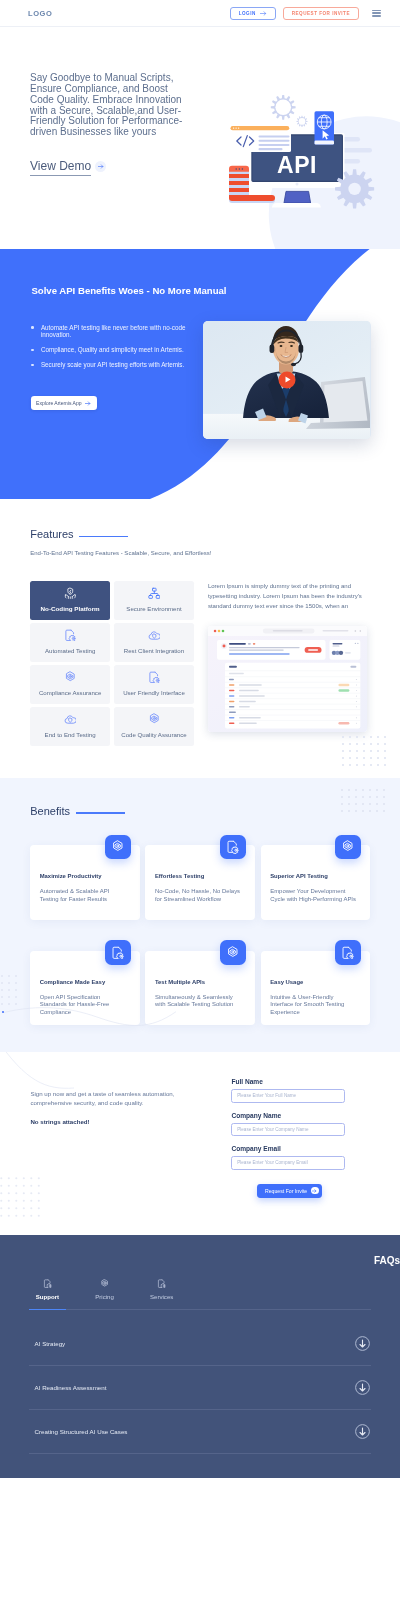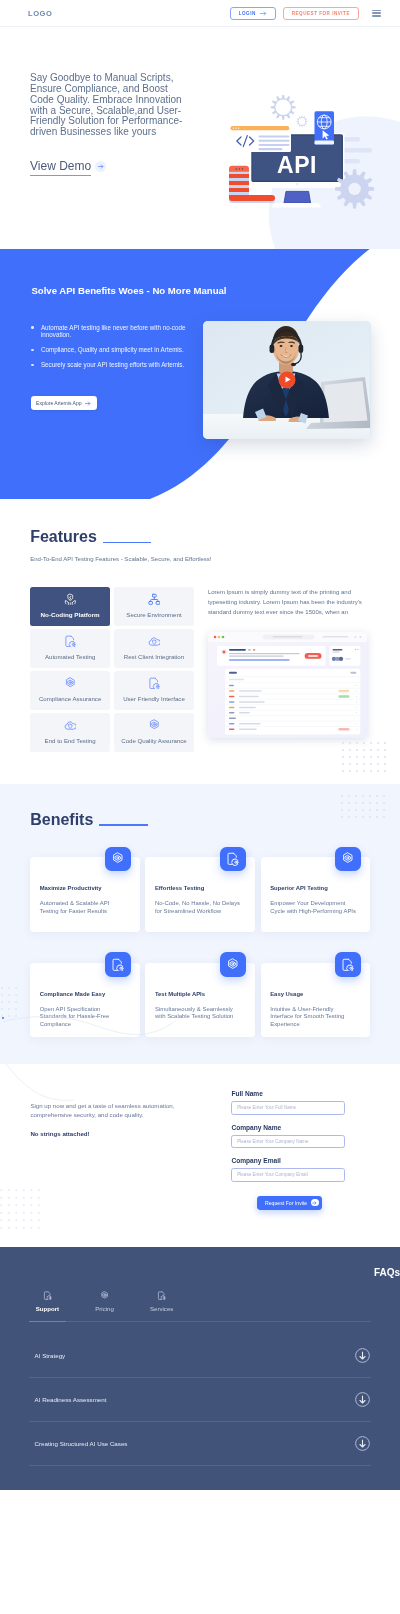--- a/index.html
+++ b/index.html
@@ -37,21 +37,21 @@
 .solve li{position:relative;padding-left:9.5px;font-size:6.3px;line-height:7.25px;color:#eef3ff;margin-bottom:7.75px;}
 .solve li:before{content:"";position:absolute;left:0;top:2.4px;width:2.4px;height:2.4px;border-radius:50%;background:#d9e4ff;}
 .btn-explore{margin-top:20px;display:inline-flex;align-items:center;gap:3.7px;background:#fff;border-radius:3.2px;height:14.2px;padding:0 5.6px 0 4.7px;font-size:5.05px;color:#44557a;box-shadow:0 1px 3px rgba(20,40,90,.14);}
 .video-card{position:absolute;left:203.3px;top:71.6px;width:167.6px;height:118.4px;border-radius:5px;overflow:hidden;z-index:4;box-shadow:0 6px 18px rgba(30,50,100,.18);background:#dfe9f4;}
 .play{position:absolute;left:50%;top:50%;transform:translate(-50%,-50%);width:17px;height:17px;border-radius:50%;background:#ee4b2b;display:flex;align-items:center;justify-content:center;}
 .play:after{content:"";border-left:5.6px solid #fff;border-top:3.4px solid transparent;border-bottom:3.4px solid transparent;margin-left:2px;}
 
 
 .features{position:relative;background:#fff;padding:29px 0 32px;}
 .sec-head{display:flex;align-items:flex-end;gap:5.7px;padding-left:30.2px;}
-.sec-head h2{font-size:16px;font-weight:700;color:#2e4069;letter-spacing:0;}
+.sec-head h2{font-size:11px;font-weight:400;color:#2e4069;letter-spacing:0;}
 .sec-rule{width:48.9px;height:1.4px;background:#4a7afb;margin-bottom:2.8px;}
 
 .features .sub{margin:9.5px 0 0 30.2px;font-size:6.03px;color:#5f7290;}
 .feat-wrap{display:flex;margin-top:25.5px;padding-left:30.2px;}
 .feat-grid{display:grid;grid-template-columns:79.9px 80.8px;gap:3.5px;width:164.2px;}
 .feat-cell{height:38.6px;border-radius:2.5px;background:#f4f5f8;position:relative;}
 .feat-cell.active{background:#3f5280;}
 .feat-cell .ic{position:absolute;left:0;right:0;top:5.4px;display:flex;justify-content:center;align-items:center;height:13px;}
 .feat-cell .t{position:absolute;left:0;right:0;top:23.9px;font-size:6.1px;color:#5a6b88;text-align:center;line-height:8px;}
 .feat-cell.active .t{color:#fff;font-weight:700;font-size:6.25px;}

